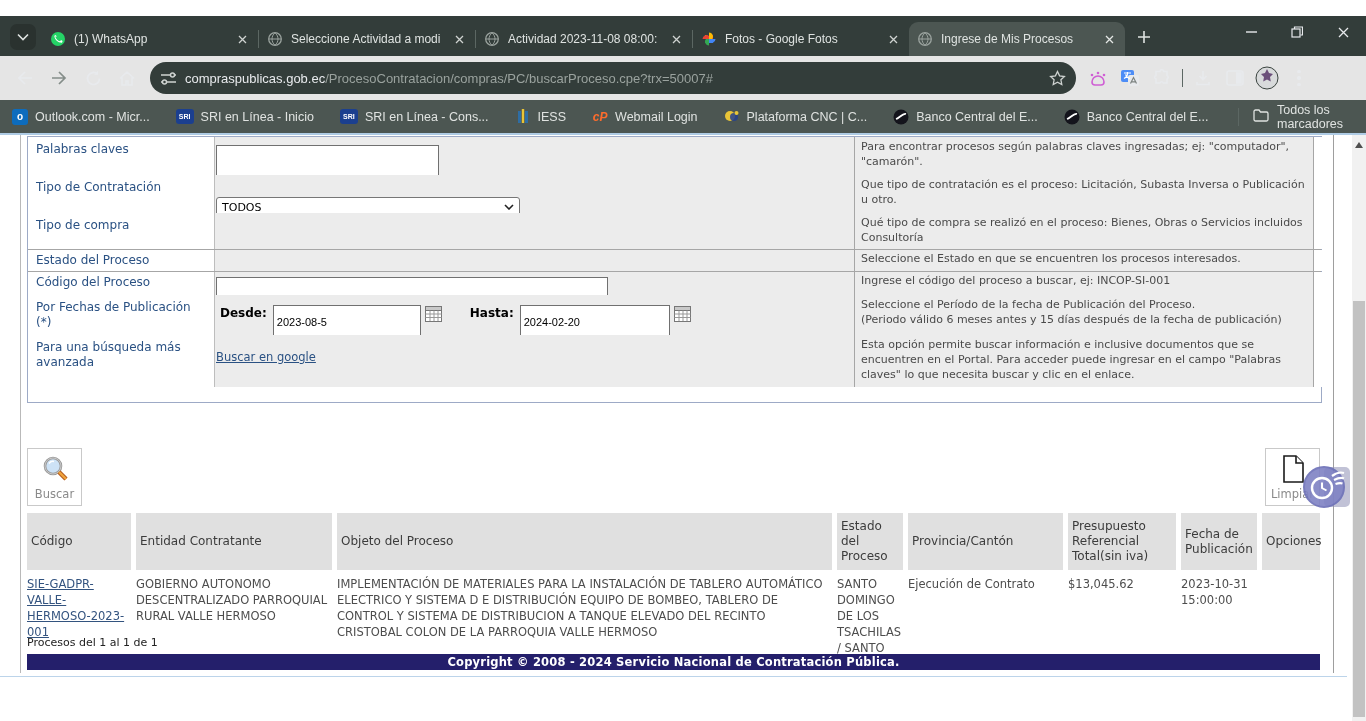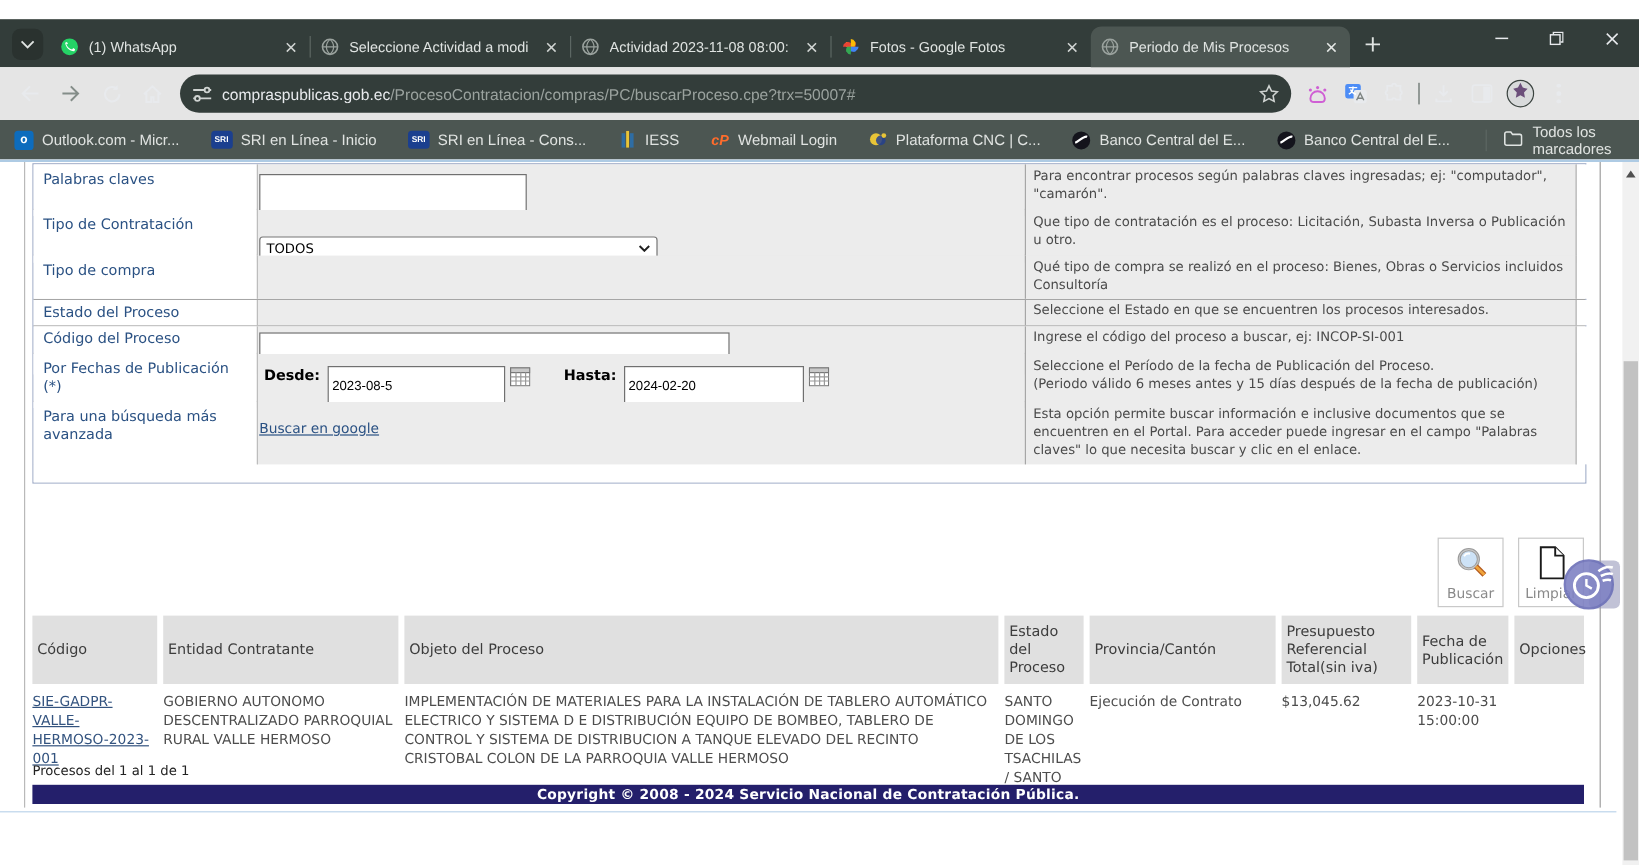--- a/index.html
+++ b/index.html
@@ -39,26 +39,26 @@
   .pageframe-r{position:absolute;left:1333px;top:0;height:538px;width:0;border-left:1px solid #9e9e9e;}
   .formbox{position:absolute;left:27px;top:1px;width:1295px;box-sizing:border-box;border:1px solid #9daac6;background:#fff;}
   .frow{display:grid;grid-template-columns:186px 640px 460px 9px;border-bottom:1px solid #a6a6a6;}
   .frow:last-child{border-bottom:none;}
   .fl{background:#fff;color:#2a5183;font-size:12px;padding:5px 6px 2px 8px;line-height:1.25;}
   .fv{background:#ececec;border-left:1px solid #bdbdbd;padding:3px 0 2px 1px;display:flex;align-items:flex-start;}
   .fh{background:#ececec;border-left:1px solid #a6a6a6;border-right:1px solid #a6a6a6;color:#4a4a4a;
     font-size:11px;line-height:1.35;padding:3px 8px 2px 6px;}
   .fstrip{background:#fff;}
   .tinput{border:1px solid #707070;background:#fff;height:33px;font-size:11px;padding:0 3px;box-sizing:border-box;}
-  .fselect{width:332px;height:20px;border:1px solid #767676;border-radius:3px;background:#fff;display:flex;
+  .fselect{width:304px;height:20px;border:1px solid #767676;border-radius:3px;background:#fff;display:flex;
     align-items:center;font-size:11px;color:#000;padding:0 5px;box-sizing:border-box;margin-top:19px;}
   .fselect .sv{flex:1;}
   .datelbl{font-weight:bold;font-size:12px;color:#000;margin:3px 6px 0 4px;}
   .callink{color:#2a5183;font-size:11.5px;text-decoration:underline;margin-top:12px;display:inline-block;}
-  .btnrow{position:absolute;top:313px;left:0;width:1293px;margin-left:27px;display:flex;justify-content:flex-end;gap:12px;}
+  .btnrow{position:absolute;top:313px;left:0;width:1293px;margin-left:27px;display:flex;justify-content:space-between;gap:12px;}
   .imgbtn{width:53px;height:56px;border:1px solid #c9c9c9;background:#fff;display:flex;flex-direction:column;
     align-items:center;justify-content:center;gap:3px;color:#8a8a8a;font-size:11.5px;}
   
   .rtable{position:absolute;left:27px;top:378px;width:1293px;display:grid;
     grid-template-columns:104px 196px 495px 66px 155px 108px 76px 58px;column-gap:5px;row-gap:4px;}
   .rth{background:#e0e0e0;color:#3c3c3c;font-size:12px;line-height:1.25;padding:6px 4px;display:flex;align-items:center;min-height:45px;box-sizing:border-box;}
   .rtd{background:#fff;color:#4d4d4d;font-size:11.5px;line-height:1.4;padding:2px 4px 2px 0;}
   .codelink{color:#33537f;text-decoration:underline;}
   .summary{position:absolute;left:27px;top:501px;font-size:11px;color:#222;}
   .copybar{position:absolute;left:27px;top:519px;width:1293px;height:16px;background:#241f6b;color:#fff;
@@ -147,21 +147,21 @@
             <path d="M1 1l7 7M8 1L1 8" stroke="#cfd3d1" stroke-width="1.3"></path>
           </svg>
       </span>
     </div>
 
     <div class="tab active">
       <svg class="ticon" viewBox="0 0 16 16">
         <circle cx="8" cy="8" r="6.3" fill="none" stroke="#9aa29e" stroke-width="1.3"></circle>
           <path d="M2 8h12M8 1.8c-4 3.4-4 9 0 12.4M8 1.8c4 3.4 4 9 0 12.4" stroke="#9aa29e" stroke-width="1" fill="none"></path>
       </svg>
-      <span class="ttitle">Periodo de Mis Procesos</span>
+      <span class="ttitle">Ingrese de Mis Procesos</span>
       <span class="tclose">
         <svg width="9" height="9" viewBox="0 0 9 9">
             <path d="M1 1l7 7M8 1L1 8" stroke="#e4e7e5" stroke-width="1.3"></path>
           </svg>
       </span>
     </div>
 
     <div class="newtab">
       <svg width="14" height="14" viewBox="0 0 14 14">
           <path d="M7 1v12M1 7h12" stroke="#dfe3e1" stroke-width="1.6"></path>

